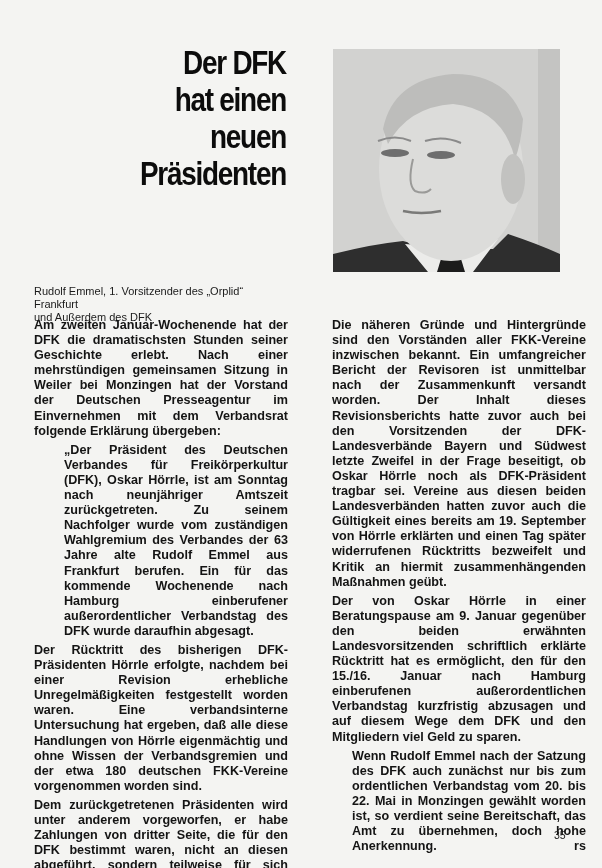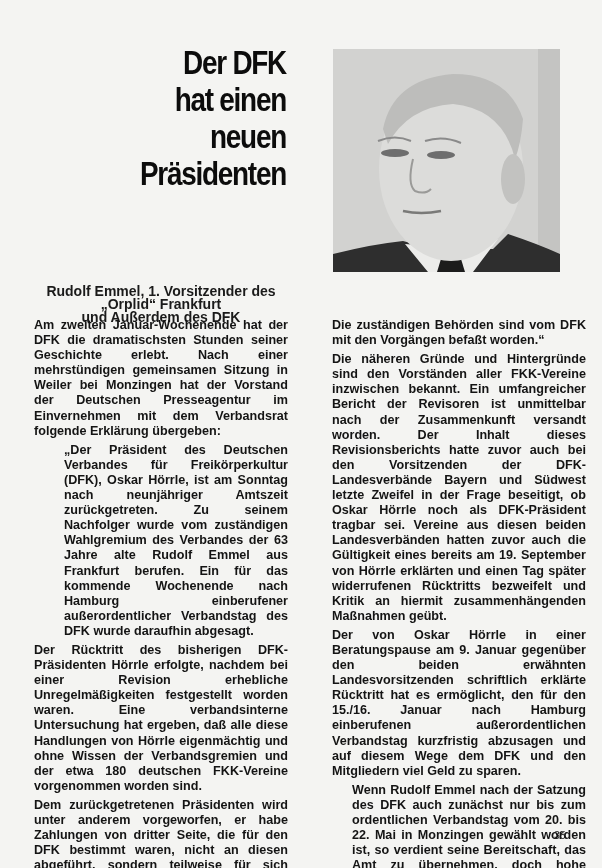--- a/index.html
+++ b/index.html
@@ -14,22 +14,22 @@
       color: #0c0c0c; margin: 0;
     }
     .headline span { display: block; }
     .photo {
       position: absolute; left: 333px; top: 49px; width: 227px; height: 223px;
       background: linear-gradient(180deg, #cfcfcd 0%, #d9d9d7 40%, #c9c9c7 100%);
       overflow: hidden;
     }
     .photo svg { display: block; }
     .caption {
-      position: absolute; left: 34px; top: 285px; width: 254px; text-align: center;
-      font-size: 14px; line-height: 13px; color: #1a1a1a; font-weight: bold;
+      position: absolute; left: 34px; top: 285px; width: 254px; text-align: left;
+      font-size: 11px; line-height: 13px; color: #1a1a1a;
     }
     .caption span { display: block; }
     .col {
       position: absolute; top: 318px; width: 254px;
       font-size: 12.6px; line-height: 15.1px; text-align: justify; hyphens: manual;
     }
     .col.left { left: 34px; }
     .col.right { left: 332px; width: 254px; }
     .col p { margin: 0 0 4px 0; font-weight: bold; }
     .col p.indent { margin-left: 30px; }
@@ -83,19 +83,18 @@
 </div>
 
 <div class="col left">
   <p>Am zweiten Januar-Wochenende hat der DFK die dramatischsten Stunden seiner Geschichte erlebt. Nach einer mehrstündigen gemeinsamen Sitzung in Weiler bei Monzingen hat der Vorstand der Deutschen Presseagentur im Einvernehmen mit dem Verbandsrat folgende Erklärung übergeben:</p>
   <p class="indent">„Der Präsident des Deutschen Verbandes für Freikörperkultur (DFK), Oskar Hörrle, ist am Sonntag nach neunjähriger Amtszeit zurückgetreten. Zu seinem Nachfolger wurde vom zuständigen Wahlgremium des Verbandes der 63 Jahre alte Rudolf Emmel aus Frankfurt berufen. Ein für das kommende Wochenende nach Hamburg einberufener außerordentlicher Verbandstag des DFK wurde daraufhin abgesagt.</p>
   <p>Der Rücktritt des bisherigen DFK-Präsidenten Hörrle erfolgte, nachdem bei einer Revision erhebliche Unregelmäßigkeiten festgestellt worden waren. Eine verbandsinterne Untersuchung hat ergeben, daß alle diese Handlungen von Hörrle eigenmächtig und ohne Wissen der Verbandsgremien und der etwa 180 deutschen FKK-Vereine vorgenommen worden sind.</p>
   <p>Dem zurückgetretenen Präsidenten wird unter anderem vorgeworfen, er habe Zahlungen von dritter Seite, die für den DFK bestimmt waren, nicht an diesen abgeführt, sondern teilweise für sich verbraucht. Er wird ferner beschuldigt, dem FKK-Dachverband durch unsachgemäße Geschäftsführung wirtschaftliche Schäden zugefügt zu haben. Außerdem seien von ihm für den DFK Verbindlichkeiten eingegangen</p>
 </div>
 
 <div class="col right">
-  <p>Die zuständigen Behörden sind vom DFK mit den Vorgängen befaßt worden.“</p>
   <p>Die näheren Gründe und Hintergründe sind den Vorständen aller FKK-Vereine inzwischen bekannt. Ein umfangreicher Bericht der Revisoren ist unmittelbar nach der Zusammenkunft versandt worden. Der Inhalt dieses Revisionsberichts hatte zuvor auch bei den Vorsitzenden der DFK-Landesverbände Bayern und Südwest letzte Zweifel in der Frage beseitigt, ob Oskar Hörrle noch als DFK-Präsident tragbar sei. Vereine aus diesen beiden Landesverbänden hatten zuvor auch die Gültigkeit eines bereits am 19. September von Hörrle erklärten und einen Tag später widerrufenen Rücktritts bezweifelt und Kritik an hiermit zusammenhängenden Maßnahmen geübt.</p>
   <p>Der von Oskar Hörrle in einer Beratungspause am 9. Januar gegenüber den beiden erwähnten Landesvorsitzenden schriftlich erklärte Rücktritt hat es ermöglicht, den für den 15./16. Januar nach Hamburg einberufenen außerordentlichen Verbandstag kurzfristig abzusagen und auf diesem Wege dem DFK und den Mitgliedern viel Geld zu sparen.</p>
   <p class="last-sig">Wenn Rudolf Emmel nach der Satzung des DFK auch zunächst nur bis zum ordentlichen Verbandstag vom 20. bis 22. Mai in Monzingen gewählt worden ist, so verdient seine Bereitschaft, das Amt zu übernehmen, doch hohe Anerkennung.   rs</p>
 </div>
 
 <div class="pagenum">35</div>
 
 </body></html>

